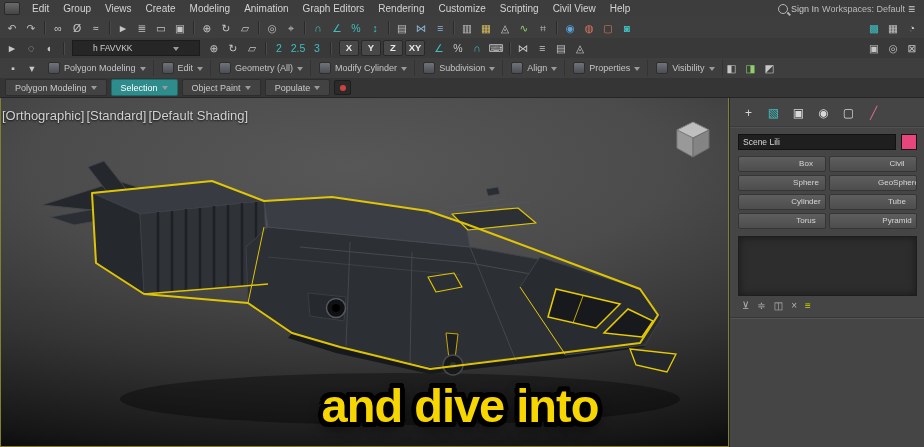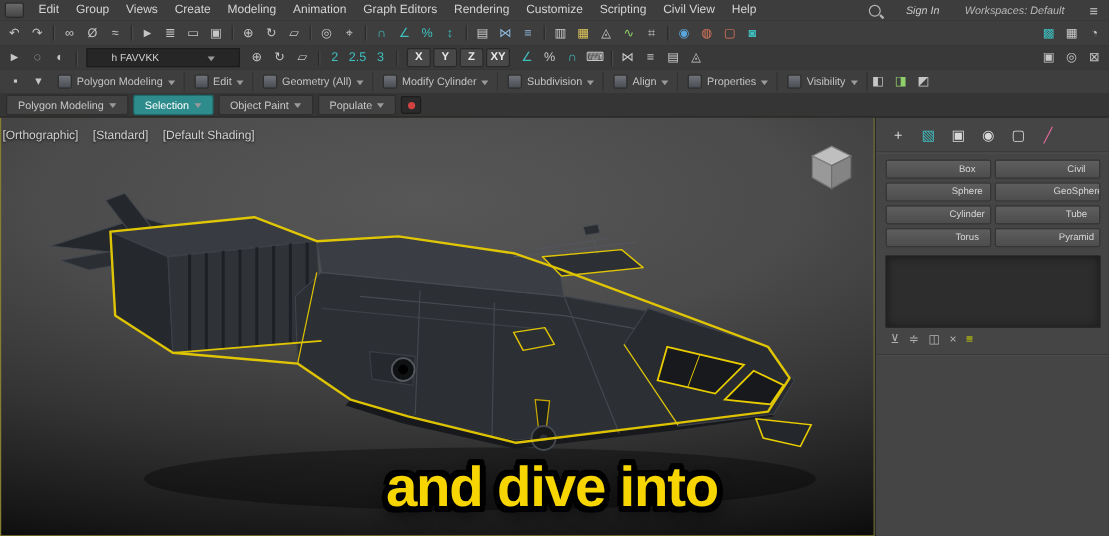--- a/index.html
+++ b/index.html
@@ -8,21 +8,21 @@
     background:#3c3c3c;font-family:"Liberation Sans",sans-serif;
     -webkit-font-smoothing:antialiased;user-select:none;
   }
   .row{position:absolute;left:0;right:0;display:flex;align-items:center;}
 
   
   .menubar{top:0;height:17px;background:#3d3d3d;border-bottom:1px solid #2b2b2b;font-size:10px;color:#d4d4d4;padding:0 4px;z-index:5;}
   .logo{width:14px;height:11px;background:linear-gradient(#6a6a6a,#454545);border:1px solid #2a2a2a;border-radius:2px;margin-right:5px;flex:0 0 auto;}
   .menu-items{display:flex;align-items:center;}
   .menu-item{padding:0 7px;white-space:nowrap;cursor:default;}
-  .menubar-right{margin-left:auto;display:flex;align-items:center;gap:21px;font-size:9px;color:#c9c9c9;padding-right:5px;font-style:italic;}
+  .menubar-right{margin-left:auto;display:flex;align-items:center;gap:3px;font-size:9px;color:#c9c9c9;padding-right:5px;}
   .search-icon{width:8px;height:8px;border:1.5px solid #b5b5b5;border-radius:50%;position:relative;flex:0 0 auto;}
   .search-icon::after{content:"";position:absolute;width:4px;height:1.5px;background:#b5b5b5;transform:rotate(45deg);right:-4px;bottom:-2px;}
   .ws{color:#b9b9b9;}
   .hamb{font-size:12px;line-height:12px;color:#cfcfcf;}
 
   
   .toolbar1{top:17px;height:21px;background:#3e3e3e;border-bottom:1px solid #2b2b2b;padding:0 3px;gap:1px;z-index:5;}
   .toolbar2{top:38px;height:20px;background:#393939;border-bottom:1px solid #2b2b2b;padding:0 3px;gap:1px;z-index:5;}
   .iconlist{display:flex;align-items:center;gap:1px;}
   .tbicon{min-width:18px;height:16px;line-height:16px;text-align:center;font-size:10.5px;color:#c6c6c6;border-radius:2px;flex:0 0 auto;}
@@ -42,21 +42,21 @@
   .rtab.active{background:#2e8c8c;border-color:#1e6a6a;color:#fff;}
   .record-icon{width:15px;height:13px;background:#2a2a2a;border:1px solid #1d1d1d;display:flex;align-items:center;justify-content:center;border-radius:2px;}
   .record-icon::after{content:"";width:6px;height:6px;border-radius:50%;background:#d14141;}
 
   
   .viewport{
     position:absolute;left:0;top:97px;width:729px;height:350px;overflow:hidden;
     background:radial-gradient(ellipse 130% 95% at 48% 20%, #575757 0%, #4b4b4b 34%, #343434 60%, #161616 86%, #000 100%);
     box-shadow:inset 0 0 0 1px #837e30;
   }
-  .vp-label{position:absolute;top:11px;left:2px;display:flex;gap:12px;font-size:10px;color:#d2d2d2;text-shadow:0 1px 2px rgba(0,0,0,.8);z-index:3;}
+  .vp-label{position:absolute;top:11px;left:2px;display:flex;gap:2px;font-size:13px;color:#d2d2d2;text-shadow:0 1px 2px rgba(0,0,0,.8);z-index:3;}
   .ship{position:absolute;left:0;top:0;z-index:1;}
   .viewcube{position:absolute;right:16px;top:22px;z-index:3;opacity:.95;}
   .caption{
     position:absolute;left:95px;width:730px;top:281px;text-align:center;z-index:4;
     font-size:47px;font-weight:bold;letter-spacing:-1px;color:#f6d500;
     text-shadow:
       -4px -4px 0 #000, 4px -4px 0 #000, -4px 4px 0 #000, 4px 4px 0 #000,
       -5px 0 0 #000, 5px 0 0 #000, 0 -5px 0 #000, 0 5px 0 #000,
       -3px 5px 0 #000, 3px 5px 0 #000, -3px -5px 0 #000, 3px -5px 0 #000,
       0 6px 14px rgba(0,0,0,.9);
@@ -379,20 +379,24 @@
   <div class="cp-tabs">
 
   <span class="cp-tab" style="color: rgb(216, 216, 216);">+</span>
       <span class="cp-tab" style="color: rgb(63, 191, 191);">▧</span>
       <span class="cp-tab" style="color: rgb(216, 216, 216);">▣</span>
       <span class="cp-tab" style="color: rgb(216, 216, 216);">◉</span>
       <span class="cp-tab" style="color: rgb(216, 216, 216);">▢</span>
       <span class="cp-tab" style="color: rgb(224, 106, 154);">╱</span>
     </div>
 
+  <div class="cp-name-row">
+    <input class="cp-name" readonly="" value="Scene Lili" style="">
+    <span class="cp-swatch" style="background: rgb(232, 69, 125);"></span>
+  </div>
 
   <div class="cp-grid">
 
   <span class="cpbtn">Box</span>
       <span class="cpbtn">Civil</span>
       <span class="cpbtn">Sphere</span>
       <span class="cpbtn">GeoSphere</span>
       <span class="cpbtn">Cylinder</span>
       <span class="cpbtn">Tube</span>
       <span class="cpbtn">Torus</span>

